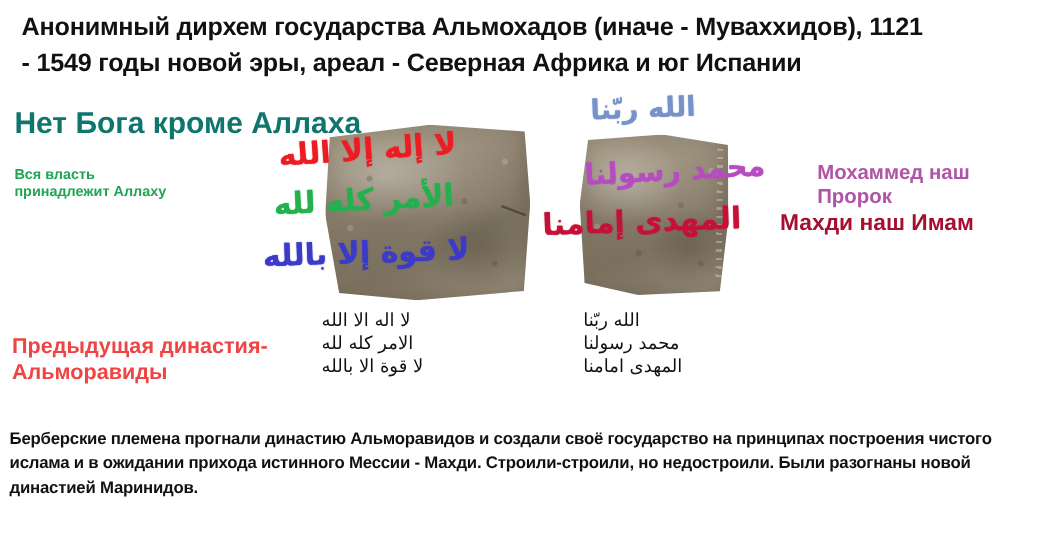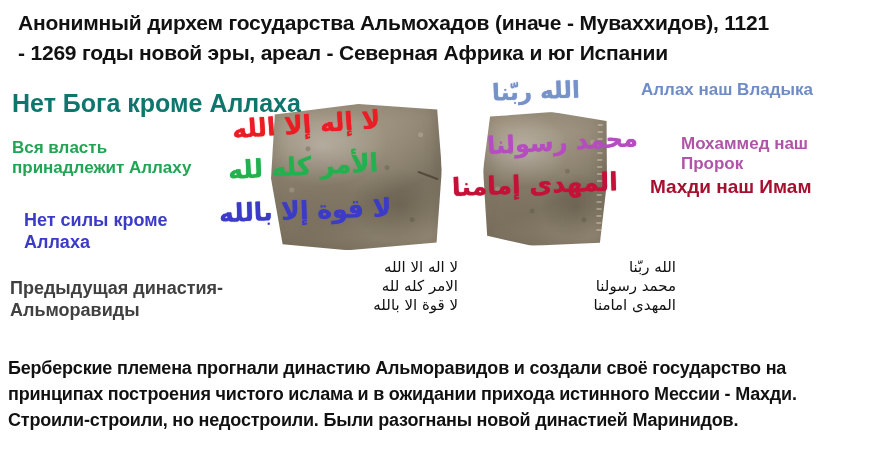--- a/index.html
+++ b/index.html
@@ -35,23 +35,23 @@
   
   .note {
     position: absolute;
     font-weight: bold;
     line-height: 1.2;
     white-space: pre-line;
   }
 
   
   .note-red-left   { left: 12px;  top: 88px; font-size: 25px; color: #0f766e; }
-  .note-green-left { left: 12px;  top: 138px; font-size: 17px; color: #22a455; }
+  .note-green-left { left: 12px;  top: 138px; font-size: 12px; color: #22a455; }
   .note-blue-left  { left: 24px;  top: 210px; font-size: 18px; color: #3b3bc8; }
-  .note-black-left { left: 10px;  top: 278px; font-size: 18px; color: #404040; }
+  .note-black-left { left: 10px;  top: 278px; font-size: 18px; color: #ef4444; }
 
   
   .note-lblue-right  { left: 641px; top: 80px;  font-size: 17px; color: #6f8cc7; }
   .note-purple-right { left: 681px; top: 134px; font-size: 17px; color: #b054a8; }
   .note-crimson-right{ left: 650px; top: 176px; font-size: 19px; color: #a5102f; }
   .note-black-right  { left: 694px; top: 228px; font-size: 17px; color: #1a1a1a; }
 
   
   .coin {
     position: absolute;
@@ -130,47 +130,47 @@
 
   
   .transcript {
     position: absolute;
     font-family: "DejaVu Sans", sans-serif;
     direction: rtl;
     unicode-bidi: bidi-override;
     color: #111111;
     font-size: 15px;
     line-height: 1.28;
-    text-align: right;
+    text-align: left;
     white-space: pre-line;
   }
   .transcript-left  { left: 268px; top: 258px; width: 190px; }
   .transcript-right { left: 486px; top: 258px; width: 190px; }
 
   
   .bottom-text {
     position: absolute;
     left: 8px;
     top: 355px;
     width: 860px;
-    font-size: 18px;
+    font-size: 14px;
     font-weight: bold;
     color: #111111;
     line-height: 1.45;
     letter-spacing: -0.2px;
   }
 </style>
 </head>
 <body>
 
 <div id="page">
 
   <div class="title-block">
     <div>Анонимный дирхем государства Альмохадов (иначе - Муваххидов), 1121</div>
-    <div>- 1269 годы новой эры, ареал - Северная Африка и юг Испании</div>
+    <div>- 1549 годы новой эры, ареал - Северная Африка и юг Испании</div>
   </div>
 
   <div class="coin coin-left">
     <div class="coin-pits"></div>
     <div class="coin-crack"></div>
   </div>
 
   <div class="coin coin-right">
     <div class="coin-pits"></div>
     <div class="coin-rim-dots"></div>
@@ -187,24 +187,21 @@
   <div class="transcript transcript-left">لا اله الا الله
 الامر كله لله
 لا قوة الا بالله</div>
   <div class="transcript transcript-right">الله ربّنا
 محمد رسولنا
 المهدى امامنا</div>
 
   <div class="note note-red-left">Нет Бога кроме Аллаха</div>
   <div class="note note-green-left">Вся власть
 принадлежит Аллаху</div>
-  <div class="note note-blue-left">Нет силы кроме
-Аллаха</div>
   <div class="note note-black-left">Предыдущая династия-
 Альморавиды</div>
 
-  <div class="note note-lblue-right">Аллах наш Владыка</div>
   <div class="note note-crimson-right">Махди наш Имам</div>
   <div class="note note-purple-right">Мохаммед наш Пророк</div>
 
   <div class="bottom-text">Берберские племена прогнали династию Альморавидов и создали своё государство на принципах построения чистого ислама и в ожидании прихода истинного Мессии - Махди. Строили-строили, но недостроили. Были разогнаны новой династией Маринидов.</div>
 
 </div>
 
 </body></html>

